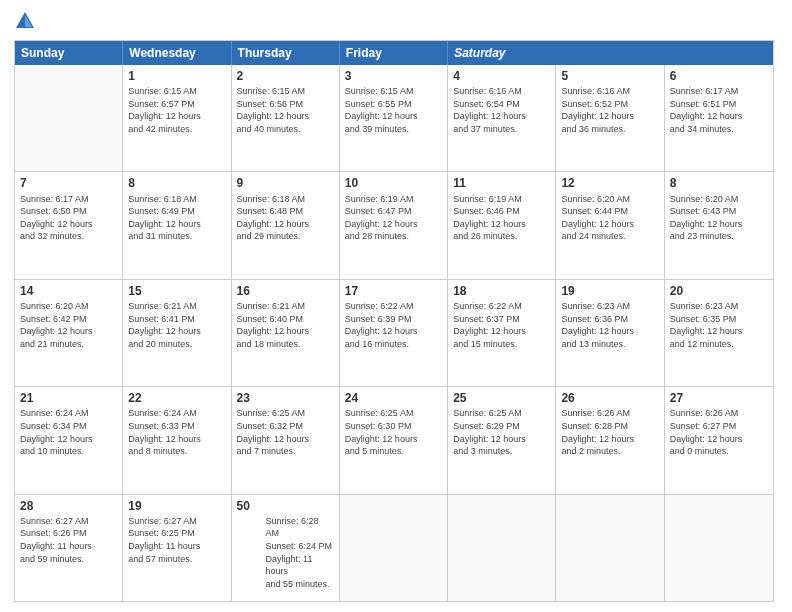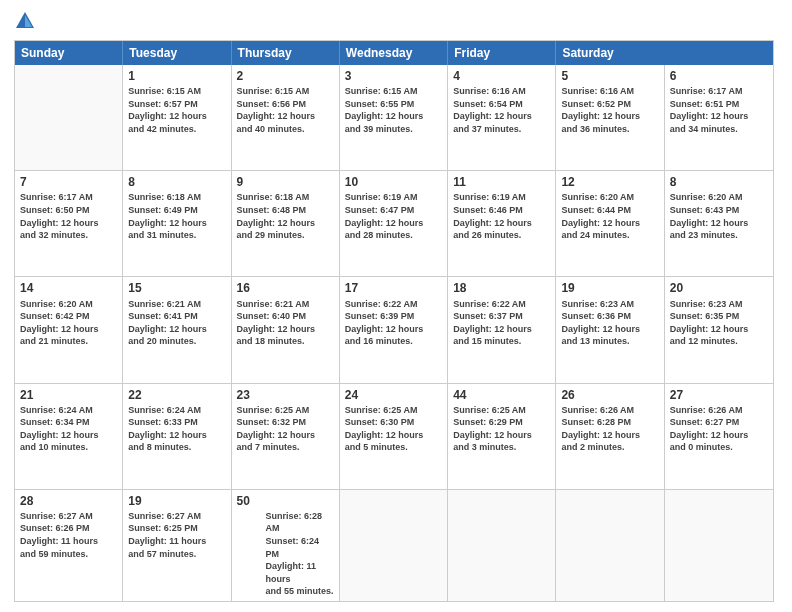--- a/index.html
+++ b/index.html
@@ -56,21 +56,21 @@
       background: #2e6db4;
     }
     .cal-header-cell {
       color: #fff;
       font-size: 12px;
       font-weight: bold;
       padding: 5px 6px;
       border-right: 1px solid #5590cc;
       text-align: left;
     }
-    .cal-header-cell:last-child { border-right: none; }
+    .cal-header-cell:last-child { border-right: none; font-style: italic; }
     .cal-body {
       flex: 1;
       display: flex;
       flex-direction: column;
     }
     .cal-row {
       display: grid;
       grid-template-columns: repeat(7, 1fr);
       flex: 1;
       border-top: 1px solid #ccc;
@@ -91,21 +91,20 @@
       font-size: 12px;
       font-weight: bold;
       color: #333;
       display: block;
       margin-bottom: 1px;
     }
     .cell-info {
       font-size: 9px;
       color: #444;
       line-height: 1.4;
-      font-weight: bold;
     }
   </style>
 </head>
 <body>
 
 <div class="container">
   <div class="header">
     <div class="logo">
       <svg class="logo-icon" viewBox="0 0 22 22" xmlns="http://www.w3.org/2000/svg">
         <polygon points="11,2 20,18 2,18" fill="#2e6db4"></polygon>
@@ -117,23 +116,22 @@
     </div>
     <div class="title-area">
       <div class="month-title"></div>
       <div class="subtitle"></div>
     </div>
   </div>
 
   <div class="calendar">
     <div class="cal-header-row">
     <div class="cal-header-cell">Sunday</div>
-        <div class="cal-header-cell">Tuesday</div>
+        <div class="cal-header-cell">Wednesday</div>
         <div class="cal-header-cell">Thursday</div>
-        <div class="cal-header-cell">Wednesday</div>
         <div class="cal-header-cell">Friday</div>
         <div class="cal-header-cell">Saturday</div>
       </div>
     <div class="cal-body">
     <div class="cal-row">
           <div class="cal-cell empty"></div>
           <div class="cal-cell">
             <span class="day-number">1</span>
             <div class="cell-info" style="white-space: pre-line;">Sunrise: 6:15 AM
 Sunset: 6:57 PM
@@ -301,21 +299,21 @@
 and 7 minutes.</div>
           </div>
           <div class="cal-cell">
             <span class="day-number">24</span>
             <div class="cell-info" style="white-space: pre-line;">Sunrise: 6:25 AM
 Sunset: 6:30 PM
 Daylight: 12 hours
 and 5 minutes.</div>
           </div>
           <div class="cal-cell">
-            <span class="day-number">44</span>
+            <span class="day-number">25</span>
             <div class="cell-info" style="white-space: pre-line;">Sunrise: 6:25 AM
 Sunset: 6:29 PM
 Daylight: 12 hours
 and 3 minutes.</div>
           </div>
           <div class="cal-cell">
             <span class="day-number">26</span>
             <div class="cell-info" style="white-space: pre-line;">Sunrise: 6:26 AM
 Sunset: 6:28 PM
 Daylight: 12 hours

